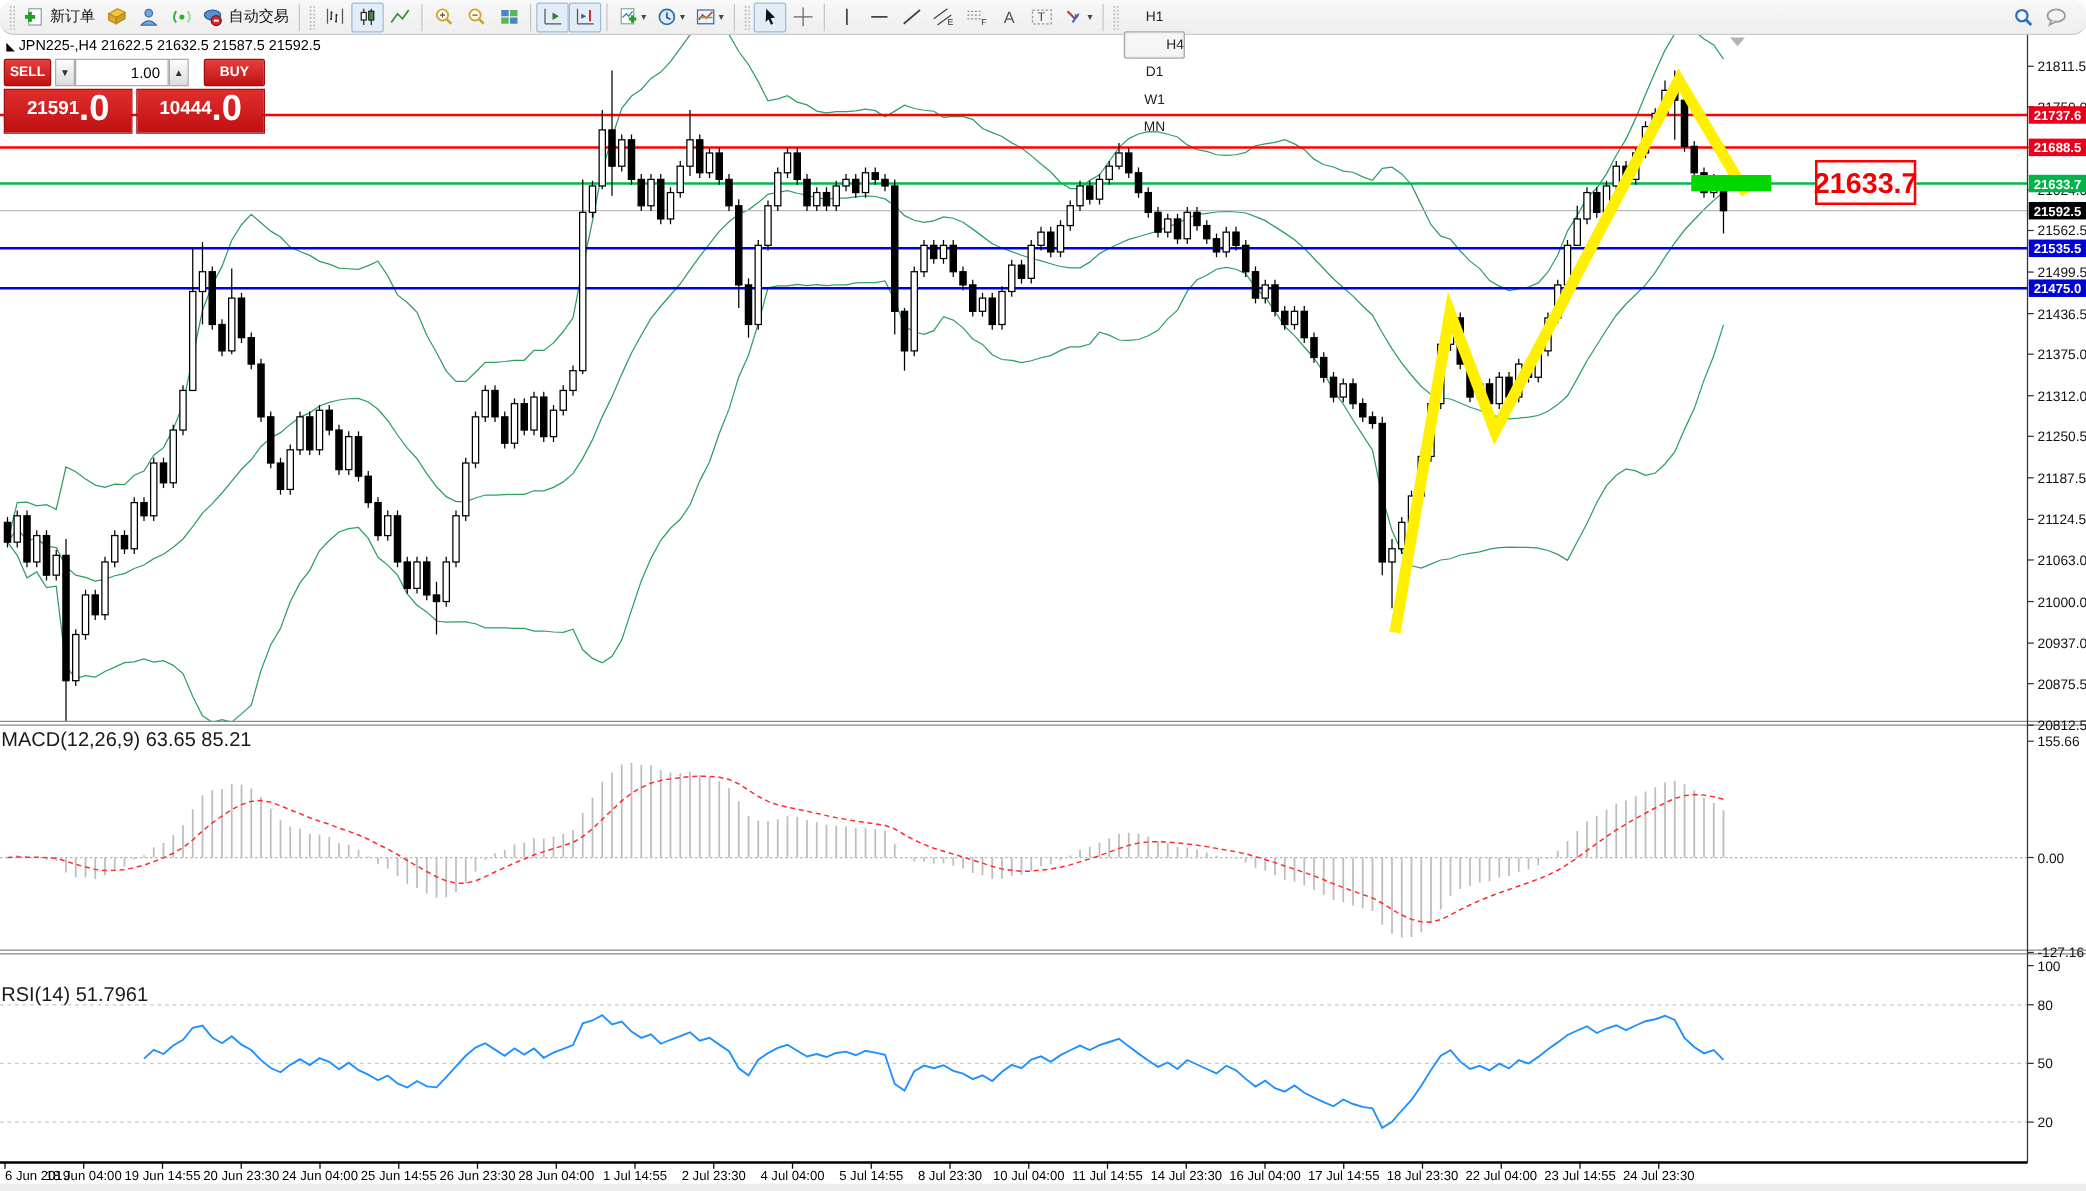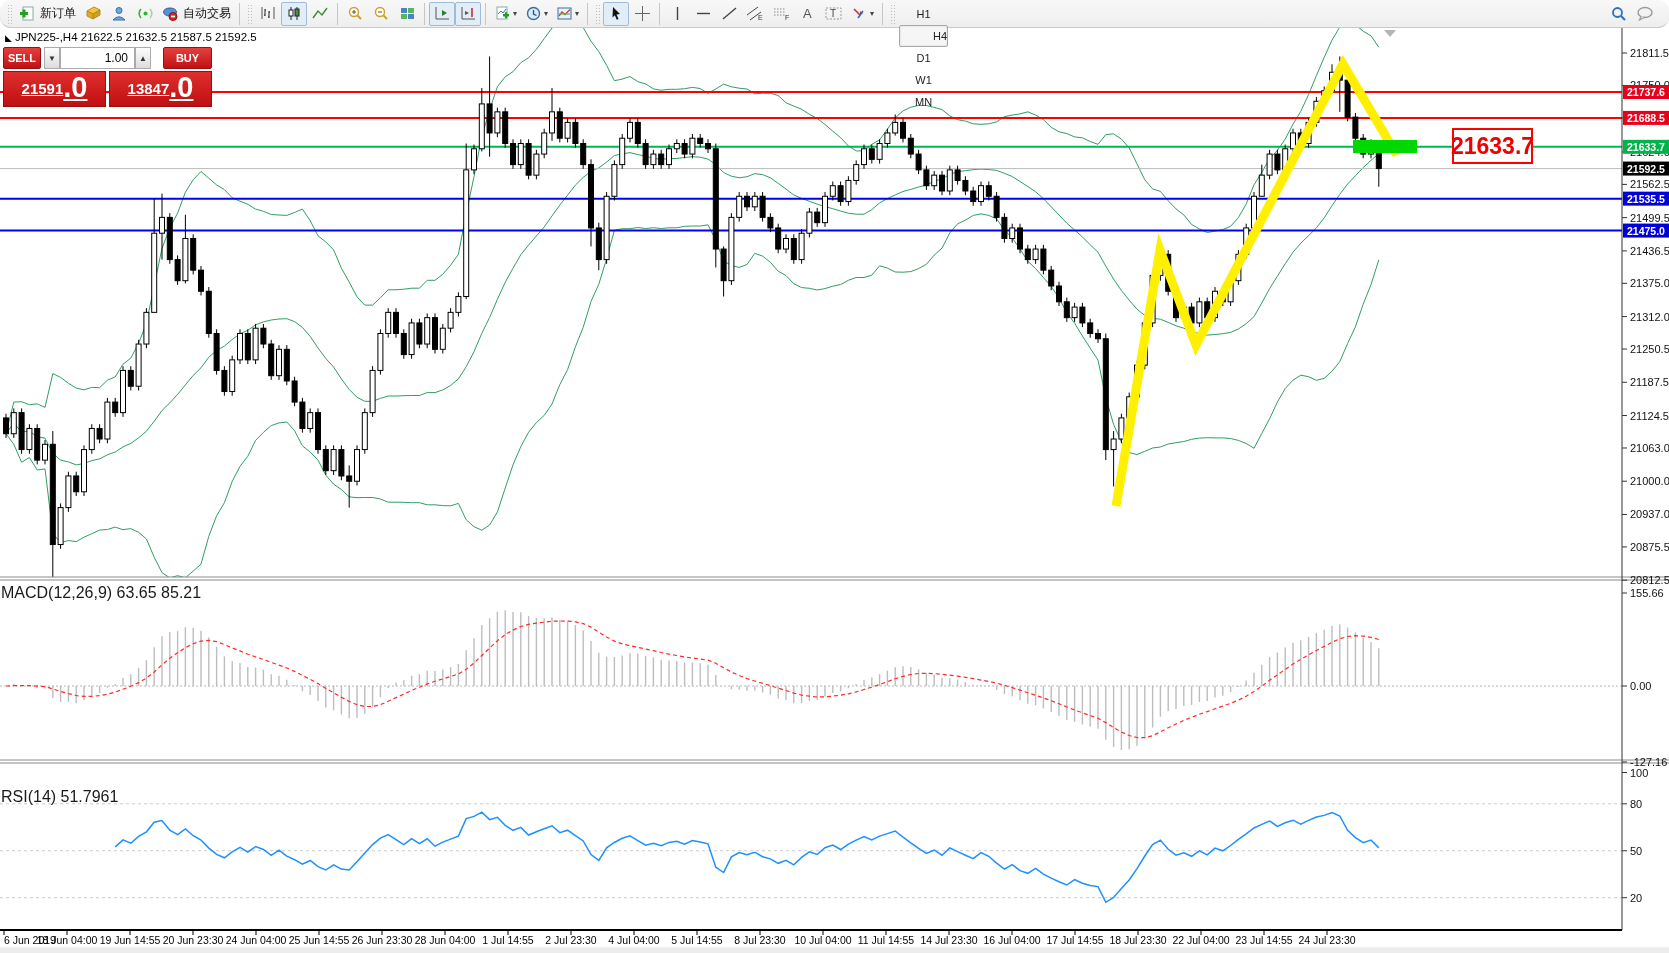--- a/index.html
+++ b/index.html
@@ -36,22 +36,22 @@
     font-size:11px; display:flex; align-items:center; justify-content:center;
     border:1px solid #9d0e10; border-radius:2px; }
   .tp-sell { width:38px; }
   .tp-buy  { width:49px; margin-left:12px; }
   .tp-spin { width:16px; background:linear-gradient(#fdfdfd,#dcdcdc); border:1px solid #ababab;
     font-size:8px; color:#333; display:flex; align-items:center; justify-content:center; }
   .tp-vol { width:75px; background:#fff; border:1px solid #ababab; font-size:12px;
     text-align:right; padding:0 6px; display:flex; align-items:center; justify-content:flex-end; }
   .tp-row2 { display:flex; height:36px; margin-top:2px; }
   .tp-price { background:linear-gradient(#de2f2d,#c00f12); color:#fff; width:103px;
-    display:flex; align-items:flex-end; justify-content:center; padding-bottom:4px;
-    border:1px solid #9d0e10;text-decoration:underline; }
+    display:flex; align-items:center; justify-content:center; padding-bottom:4px;
+    border:1px solid #9d0e10; }
   .tp-price + .tp-price { margin-left:3px; }
   .tp-main { font-size:15px; font-weight:bold; line-height:26px; }
   .tp-frac { font-size:29px; font-weight:bold; line-height:30px; }
 
   #price-callout { position:absolute; left:1452px; top:128px; width:81px; height:36px;
     background:#fff; border:2px solid #ff0000; color:#f00000; font-size:23px; font-weight:bold;
     display:flex; align-items:center; justify-content:center; z-index:25; }
   #turning-point { position:absolute; left:1420px; top:229px; width:200px;
     font-size:29px; font-weight:bold; color:#00e400; letter-spacing:5px;
     text-shadow:2px 2px 0 #0a5c20; z-index:25; white-space:nowrap; }
@@ -990,21 +990,21 @@
       <div class="tp-vol">1.00</div>
       <div class="tp-spin">▲</div>
       <div class="tp-btn tp-buy">BUY</div>
     </div>
     <div class="tp-row2">
       <div class="tp-price">
         <span class="tp-main">21591</span>
           <span class="tp-frac">.0</span>
       </div>
       <div class="tp-price">
-        <span class="tp-main">13847</span>
+        <span class="tp-main">10444</span>
           <span class="tp-frac">.0</span>
       </div>
     </div>
   </div>
 
   <div id="price-callout">21633.7</div>
 
   <div id="macd-label" class="ind-label">MACD(12,26,9) 63.65 85.21</div>
   <div id="rsi-label" class="ind-label">RSI(14) 51.7961</div>
 

